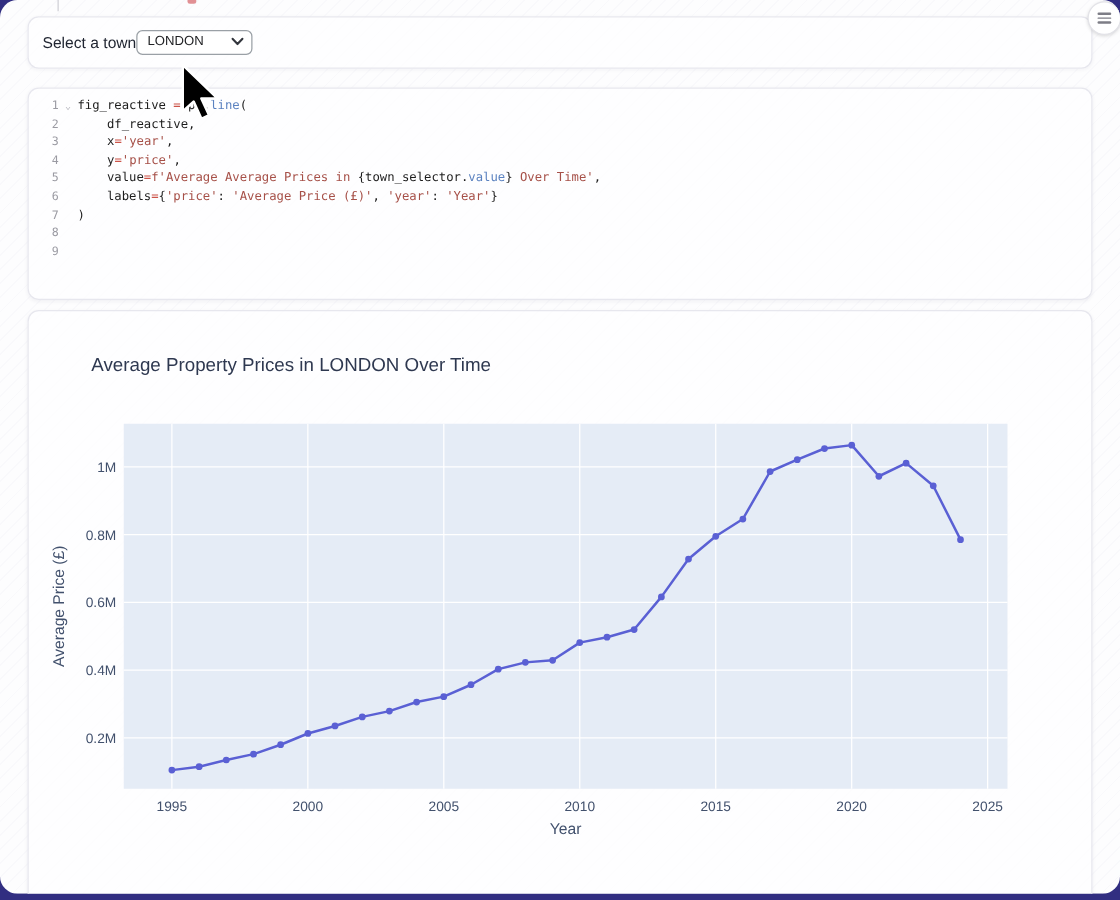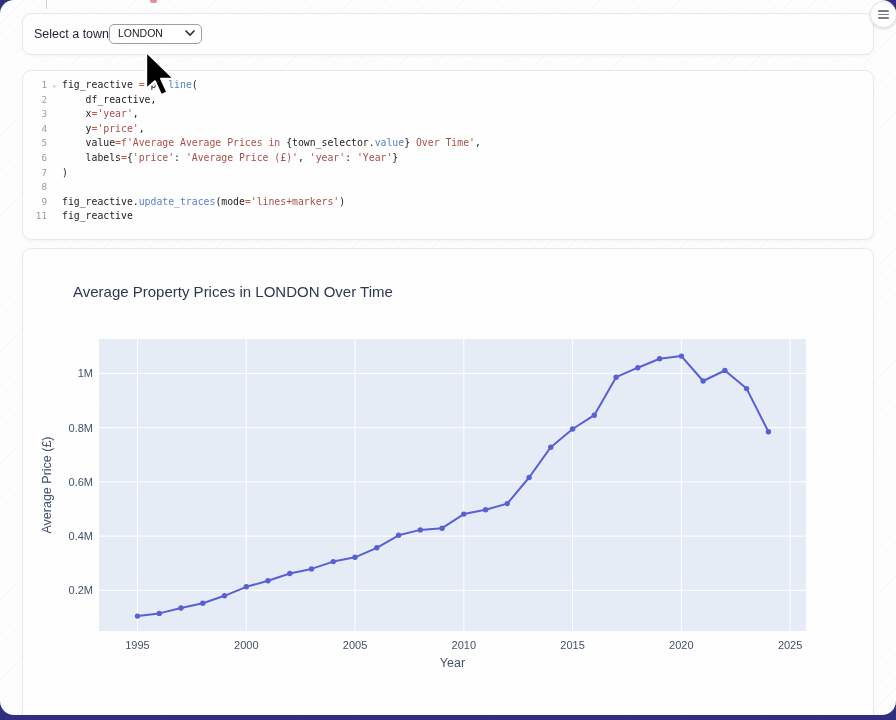--- a/index.html
+++ b/index.html
@@ -106,22 +106,21 @@
   <section class="card card-code">
     <div class="code-area" id="code-lines">
         <div class="code-row"><span class="gutter">1</span><span class="fold">⌄</span><span><span class="tok-d">fig_reactive </span><span class="tok-o">=</span><span class="tok-d"> px.</span><span class="tok-p">line</span><span class="tok-d">(</span></span></div>
         <div class="code-row"><span class="gutter">2</span><span class="fold"></span><span><span class="tok-d">    df_reactive,</span></span></div>
         <div class="code-row"><span class="gutter">3</span><span class="fold"></span><span><span class="tok-d">    x</span><span class="tok-o">=</span><span class="tok-s">'year'</span><span class="tok-d">,</span></span></div>
         <div class="code-row"><span class="gutter">4</span><span class="fold"></span><span><span class="tok-d">    y</span><span class="tok-o">=</span><span class="tok-s">'price'</span><span class="tok-d">,</span></span></div>
         <div class="code-row"><span class="gutter">5</span><span class="fold"></span><span><span class="tok-d">    value</span><span class="tok-o">=</span><span class="tok-s">f'Average Average Prices in </span><span class="tok-d">{town_selector.</span><span class="tok-p">value</span><span class="tok-d">}</span><span class="tok-s"> Over Time'</span><span class="tok-d">,</span></span></div>
         <div class="code-row"><span class="gutter">6</span><span class="fold"></span><span><span class="tok-d">    labels</span><span class="tok-o">=</span><span class="tok-d">{</span><span class="tok-s">'price'</span><span class="tok-d">: </span><span class="tok-s">'Average Price (£)'</span><span class="tok-d">, </span><span class="tok-s">'year'</span><span class="tok-d">: </span><span class="tok-s">'Year'</span><span class="tok-d">}</span></span></div>
         <div class="code-row"><span class="gutter">7</span><span class="fold"></span><span><span class="tok-d">)</span></span></div>
         <div class="code-row"><span class="gutter">8</span><span class="fold"></span><span>&nbsp;</span></div>
-        <div class="code-row"><span class="gutter">9</span><span class="fold"></span><span><span class="tok-d">fig_reactive.</span><span class="tok-p">update_traces</span><span class="tok-d">(mode</span><span class="tok-o">=</span><span class="tok-s">'lines+markers'</span><span class="tok-d">)</span></span></div>
-        <div class="code-row"><span class="gutter">11</span><span class="fold"></span><span><span class="tok-d">fig_reactive</span></span></div>
+        <div class="code-row"><span class="gutter">9</span><span class="fold"></span></div>
       </div>
   </section>
 
   <section class="card card-chart">
     <svg id="chart-svg" width="852" height="464" viewBox="0 0 852 464">
         <rect x="76" y="90" width="707" height="292" fill="#e5ecf6"></rect>
         <line x1="114.5043076923073" x2="114.5043076923073" y1="90" y2="382" stroke="#ffffff" stroke-width="1"></line>
         <line x1="223.27353846153807" x2="223.27353846153807" y1="90" y2="382" stroke="#ffffff" stroke-width="1"></line>
         <line x1="332.04276923076884" x2="332.04276923076884" y1="90" y2="382" stroke="#ffffff" stroke-width="1"></line>
         <line x1="440.8119999999996" x2="440.8119999999996" y1="90" y2="382" stroke="#ffffff" stroke-width="1"></line>

